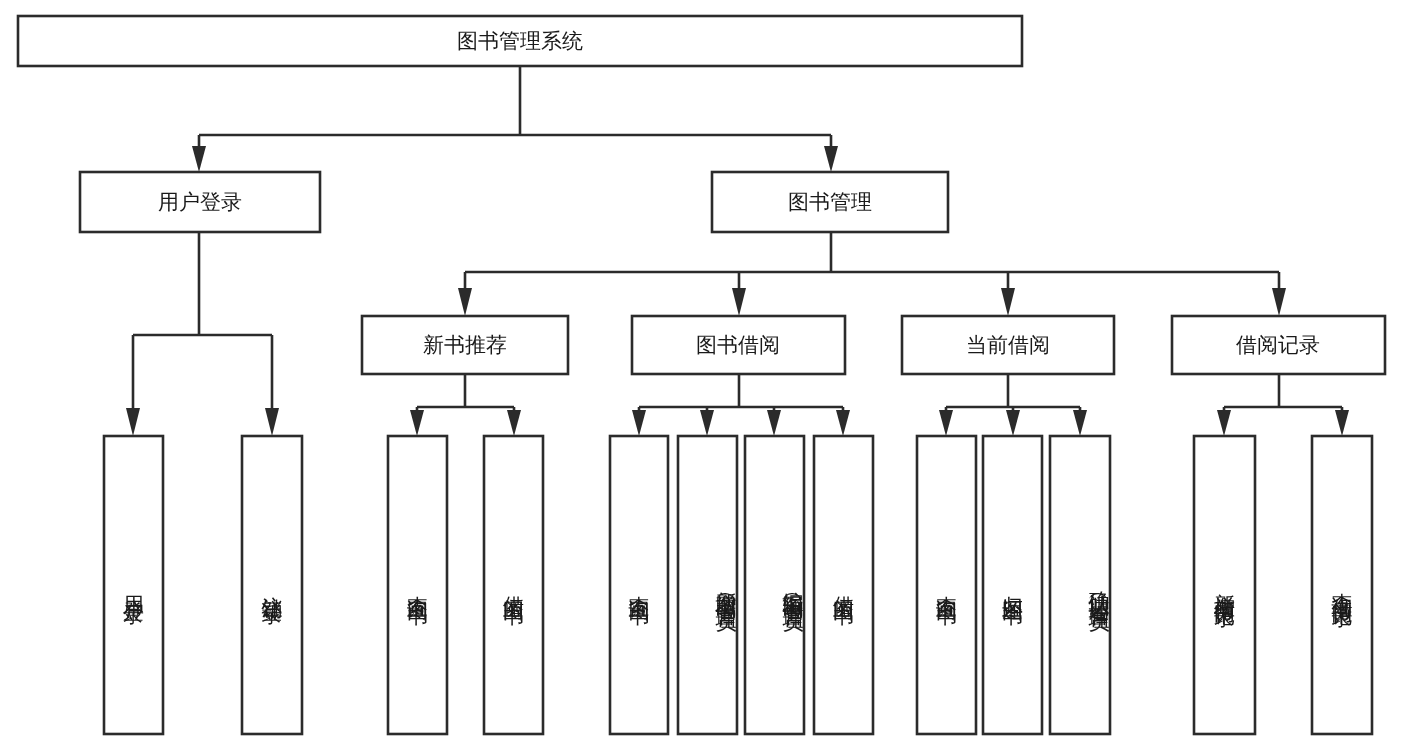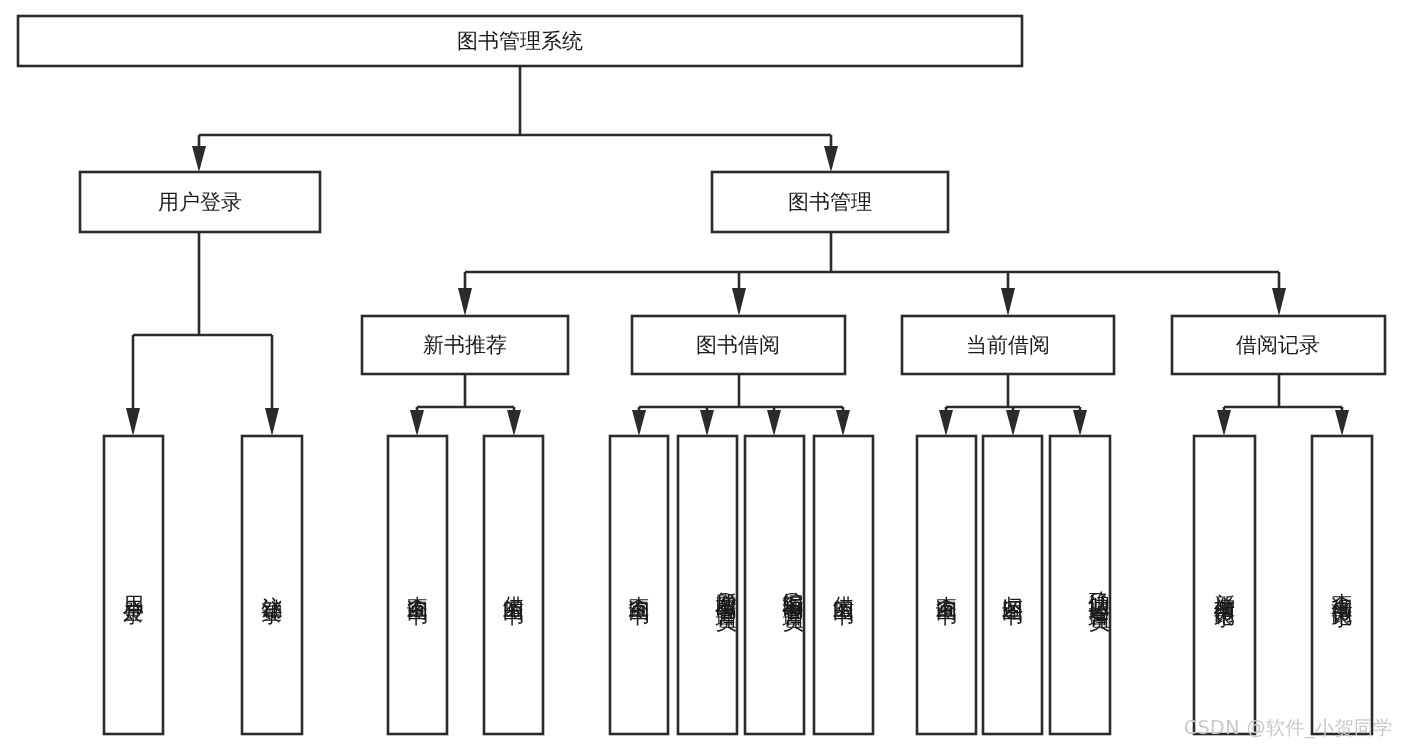--- a/index.html
+++ b/index.html
@@ -231,15 +231,14 @@
   <div class="leaf-label center-start" style="left:917px; top:436px; width:59px; height:298px;">查询图书</div>
 
   <div class="leaf-label center-start" style="left:983px; top:436px; width:59px; height:298px;">归还图书</div>
 
   <div class="leaf-label" style="left:1050px; top:440px; width:60px; height:294px;">确认归还（管理员）</div>
 
   <div class="leaf-label center-start" style="left:1194px; top:436px; width:61px; height:298px;">新增借阅记录</div>
 
   <div class="leaf-label center-start" style="left:1312px; top:436px; width:60px; height:298px;">查询借阅记录</div>
 
-  <div id="watermark">CSDN @软件_小贺同学</div>
 
 </div>
 
 </body></html>

